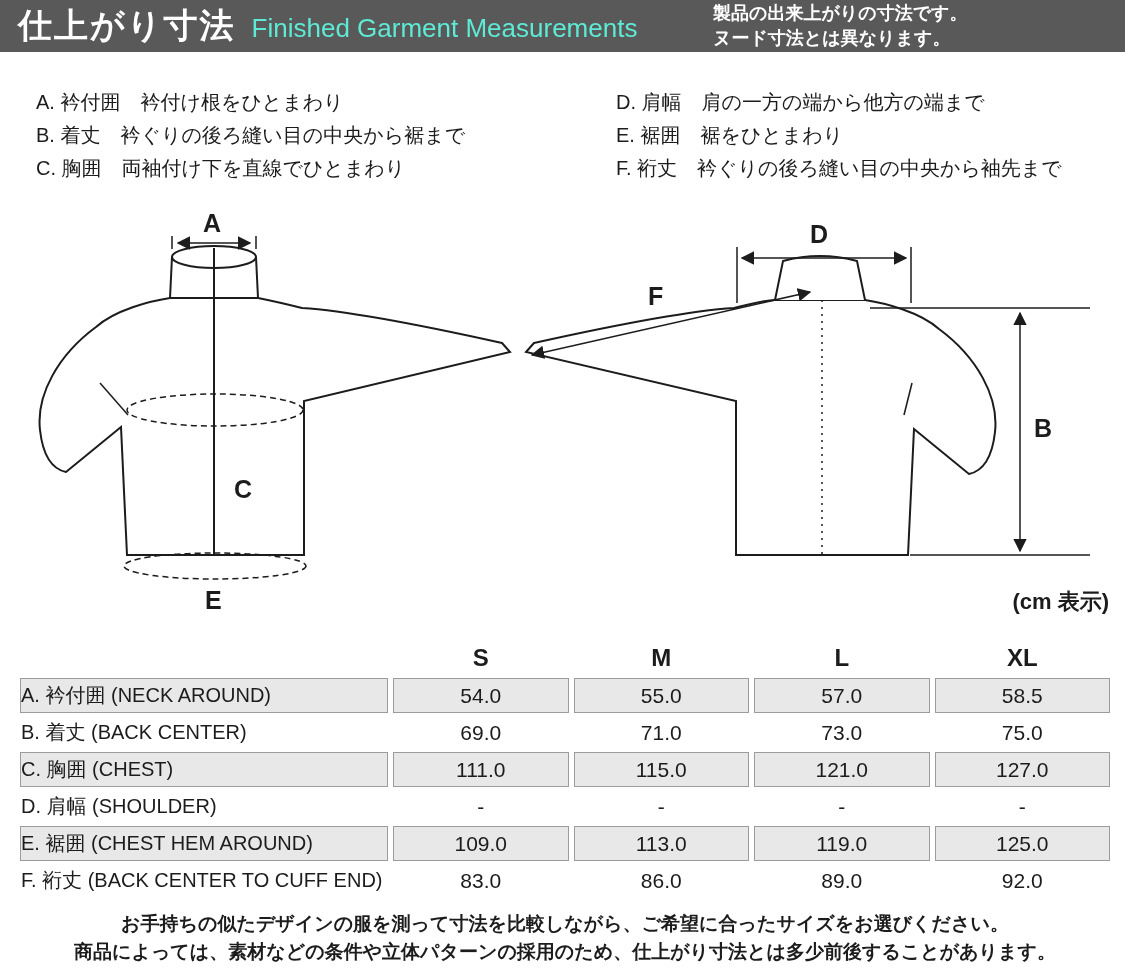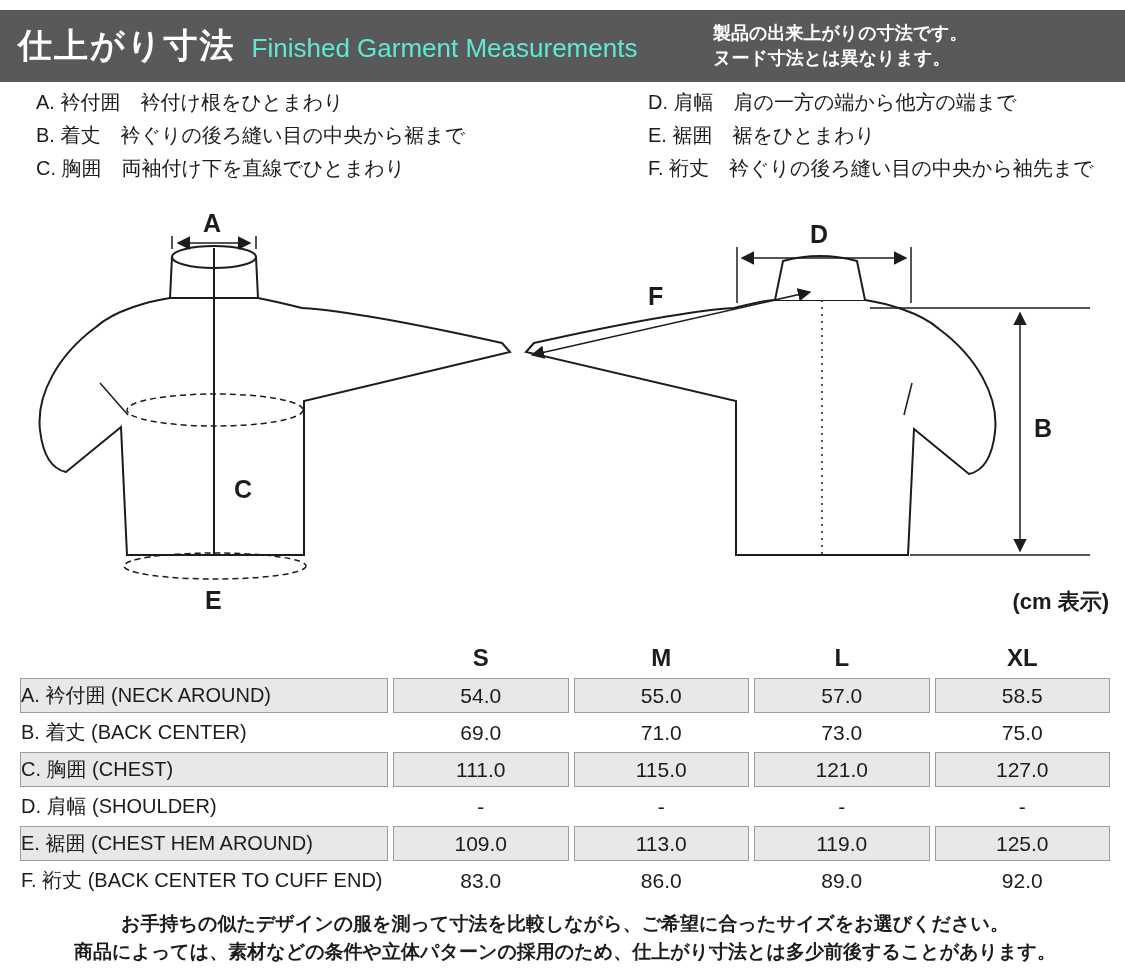--- a/index.html
+++ b/index.html
@@ -4,35 +4,35 @@
 <style>
   html,body{margin:0;padding:0;background:#ffffff;}
   body{
     width:1125px;height:971px;position:relative;overflow:hidden;
     font-family:"Liberation Sans","DejaVu Sans",sans-serif;color:#1c1c1c;
   }
   .page{position:relative;width:1125px;height:971px;background:#fff;}
 
   
   .header{
-    position:absolute;top:10px;left:0;width:1125px;height:72px;
+    position:absolute;top:0;left:0;width:1125px;height:52px;
     background:#595959;display:flex;align-items:center;box-sizing:border-box;
   }
   .header-left{display:flex;align-items:baseline;gap:16px;padding-left:18px;flex:1;min-width:0;}
   .title-jp{color:#fff;font-size:34px;font-weight:bold;letter-spacing:2px;white-space:nowrap;}
   .title-en{color:#5eead4;font-size:26px;font-weight:normal;white-space:nowrap;}
   .header-note{
     width:412px;padding-right:24px;box-sizing:border-box;
     color:#fff;font-size:18px;font-weight:bold;line-height:25px;white-space:nowrap;
   }
 
   
   .defs-col{position:absolute;top:86px;font-size:20px;line-height:33px;white-space:nowrap;}
   .defs-left{left:36px;}
-  .defs-right{left:648px;}
+  .defs-right{left:616px;}
 
   
   .diagram-wrap{position:absolute;top:205px;left:0;width:1125px;height:415px;}
   .cm-note{position:absolute;top:587px;right:16px;font-size:22px;font-weight:bold;}
 
   svg text.marker{font-family:"Liberation Sans","DejaVu Sans",sans-serif;font-size:25px;font-weight:bold;fill:#1c1c1c;}
 
   
   .meas-table{position:absolute;top:642px;left:20px;width:1090px;}
   .t-row{

